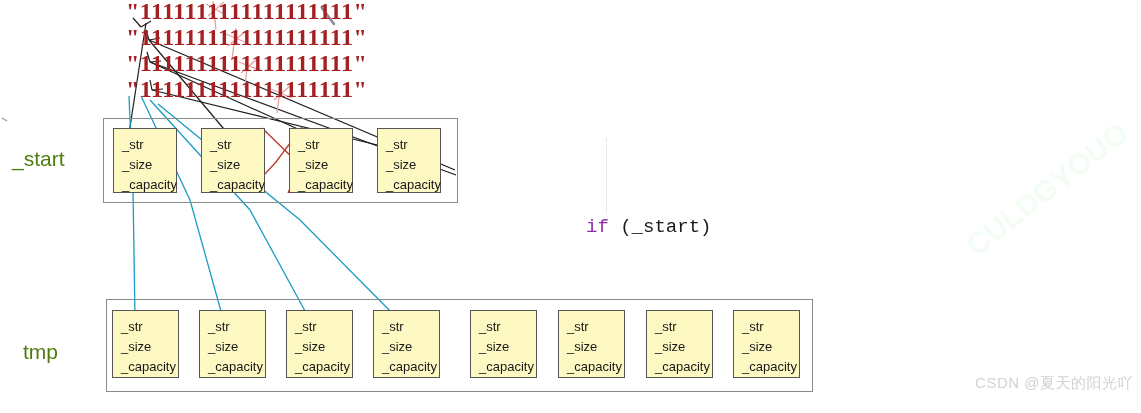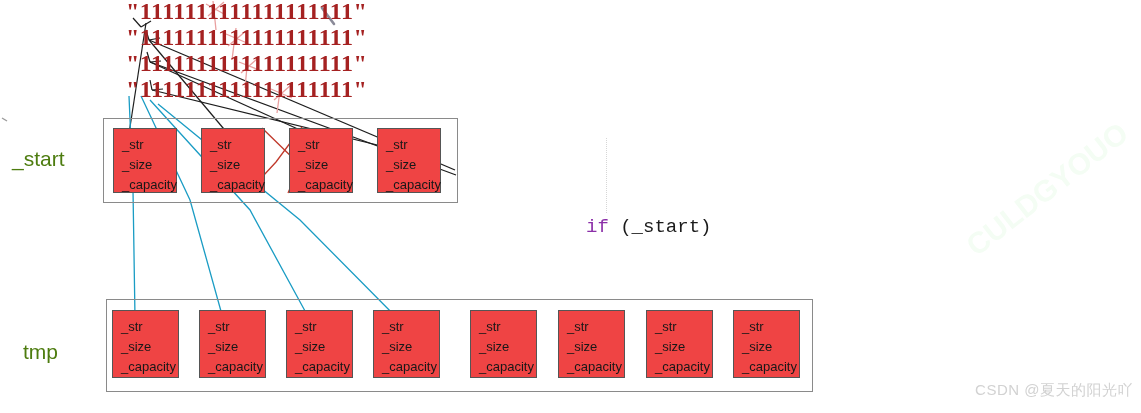--- a/index.html
+++ b/index.html
@@ -72,39 +72,39 @@
     top: 299px;
     width: 707px;
     height: 93px;
   }
 
   
   .cell {
     position: absolute;
     box-sizing: border-box;
     border: 1px solid #555555;
-    background: #ef4444;
+    background: #fef9c3;
     padding: 6px 8px 0 8px;
     z-index: 4;
   }
   .cell .fld {
     font-family: "Liberation Sans", sans-serif;
     font-size: 13px;
     color: #181818;
     line-height: 20px;
     white-space: nowrap;
   }
   .row-start .cell { width: 64px; height: 65px; top: 128px; }
   .row-tmp   .cell { width: 67px; height: 68px; top: 310px; }
 
   
   #wm-csdn {
     position: absolute;
     right: 8px;
-    bottom: 13px;
+    bottom: 20px;
     font-family: "Liberation Sans", sans-serif;
     font-size: 15px;
     color: #d2d2d2;
     letter-spacing: 0.5px;
     z-index: 6;
   }
   #wm-diag {
     position: absolute;
     left: 960px;
     top: 236px;

